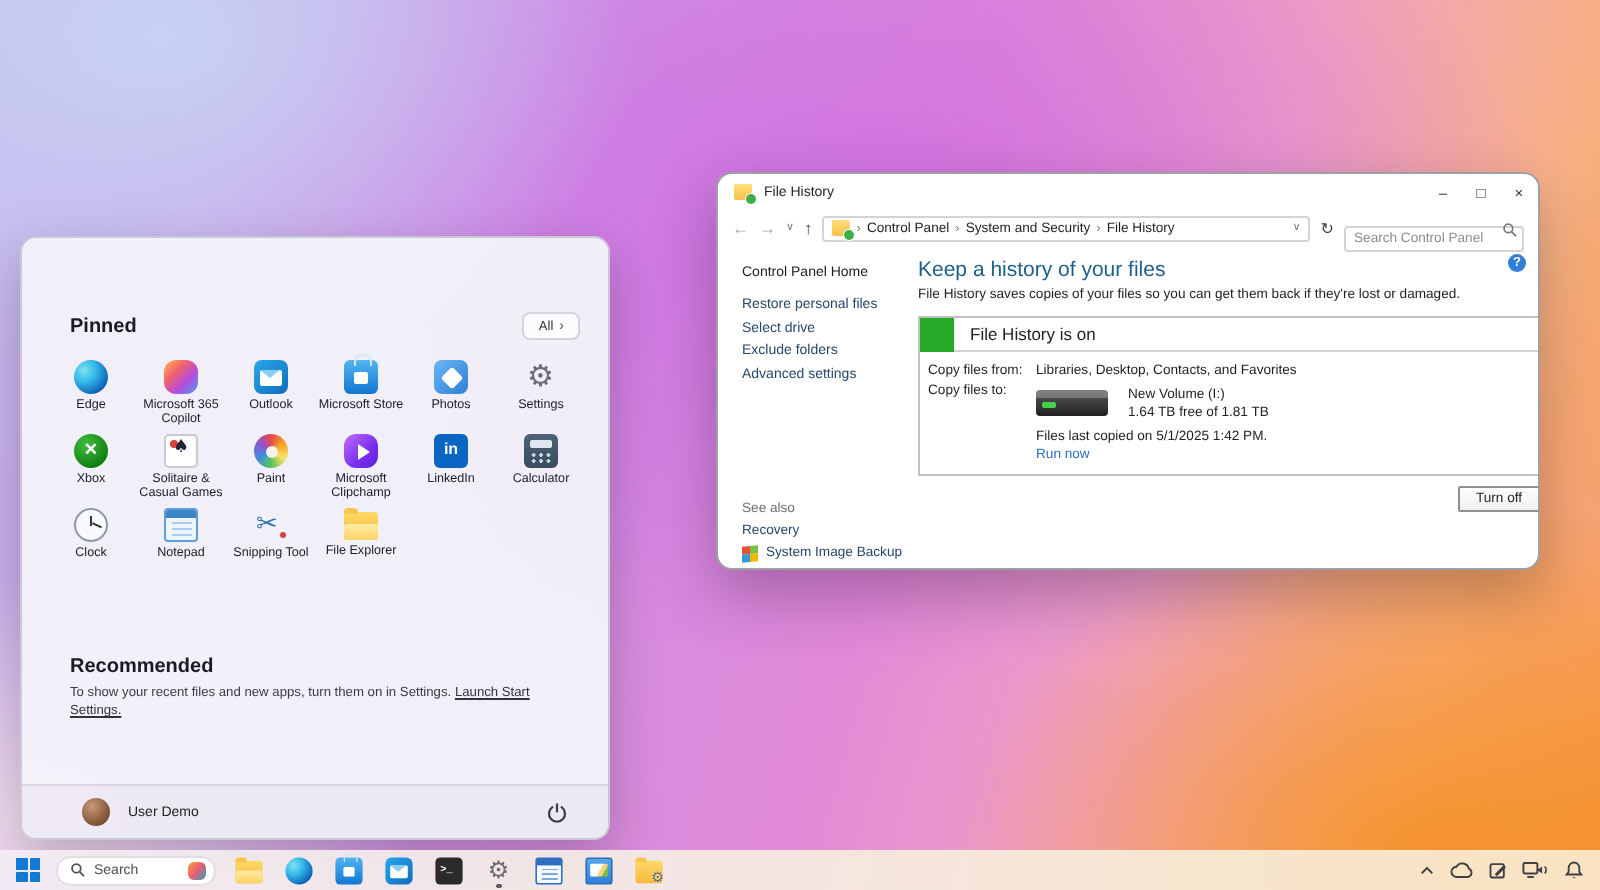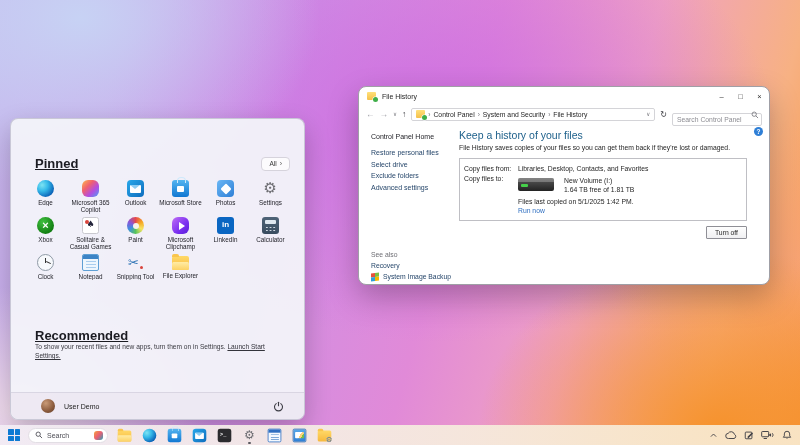--- a/index.html
+++ b/index.html
@@ -26,21 +26,21 @@
   }
   .sm-search-wrap { position:absolute; left:14px; right:14px; top:9px; height:17px; }
   .sm-search-wrap svg { position:absolute; left:7px; top:4.5px; }
   .sm-search {
     width:100%; height:100%; border-radius:9px; border:1px solid #d3d0da;
     background:#fff; font:7.5px "Liberation Sans",sans-serif; color:#333;
     padding:0 8px 0 20px; outline:none;
   }
   .sm-search::placeholder { color:#6f6f7a; }
   .sm-pinned-row { position:absolute; left:24px; right:14px; top:37px; display:flex; align-items:center; }
-  .sm-section-label { font-size:13px; font-weight:bold; color:#1b1b22;text-decoration:underline; }
+  .sm-section-label { font-size:10px; font-weight:bold; color:#1b1b22; }
   .sm-all-btn {
     margin-left:auto; display:flex; align-items:center; gap:3px;
     background:rgba(255,255,255,.75); border:1px solid #d6d3dc; border-radius:4px;
     font-size:6.5px; color:#333; padding:2.5px 7px; cursor:default;
   }
   .sm-all-btn .chev { font-size:7px; color:#555; }
   .sm-grid {
     position:absolute; left:12px; top:60px; width:272px;
     display:grid; grid-template-columns:repeat(6,45px); grid-auto-rows:37px;
   }
@@ -139,21 +139,21 @@
   .refresh { font-family:"DejaVu Sans",sans-serif; font-size:8px; color:#3d3d42; }
   .cp-search-wrap { position:relative; width:90px; height:13px; flex:none; }
   .cp-search { width:100%; height:100%; border:1px solid #d4d4d8; border-radius:2px;
     font:6.8px "Liberation Sans",sans-serif; color:#444; padding:0 14px 0 4px; outline:none; }
   .cp-search::placeholder { color:#8d8d93; }
   .cp-search-wrap svg { position:absolute; right:3px; top:3px; }
   .win-content { position:relative; height:161px; }
   .cp-sidebar { position:absolute; left:12px; top:10px; font-size:7px; }
   .cp-home { color:#1c1c22; margin-bottom:9px; }
   .cp-link { color:#27476b; margin-bottom:4.5px; }
-  .cp-main { position:absolute; left:100px; top:6px; width:288px; }
+  .cp-main { position:absolute; left:100px; top:6px; width:311px; }
   .cp-heading { font-size:10.5px; color:#1c5f8a; }
   .cp-desc { font-size:6.8px; color:#1f1f1f; margin-top:3px; }
   .help-btn { position:absolute; right:6px; top:4px; width:9px; height:9px; border-radius:50%;
     background:#2f7fd6; color:#fff; font-size:6.5px; font-weight:bold; text-align:center; line-height:9px; }
   .statusbox { margin-top:7px; border:1px solid #bfbfc4; }
   .status-head { height:17px; display:flex; align-items:center; border-bottom:1px solid #d3d3d8; }
   .status-green { width:17px; height:17px; background:#26a926; flex:none; }
   .status-title { font-size:8.5px; color:#1e1e1e; margin-left:8px; }
   .status-body { padding:6px 6px 6px 4px; font-size:6.8px; color:#1f1f1f; }
   .srow { display:grid; grid-template-columns:54px 1fr; margin-bottom:3px; }
@@ -334,20 +334,24 @@
         <div class="cp-link">Advanced settings</div>
       </div>
 
       <div class="help-btn">?</div>
 
       <div class="cp-main">
         <div class="cp-heading">Keep a history of your files</div>
         <div class="cp-desc">File History saves copies of your files so you can get them back if they're lost or damaged.</div>
 
         <div class="statusbox">
+          <div class="status-head">
+            <div class="status-green"></div>
+            <span class="status-title">File History is on</span>
+          </div>
           <div class="status-body">
             <div class="srow">
               <span>Copy files from:</span>
               <span>Libraries, Desktop, Contacts, and Favorites</span>
             </div>
             <div class="srow">
               <span>Copy files to:</span>
               <div class="drive-row">
                 <div class="drive-icon"></div>
                 <div class="drive-text">

